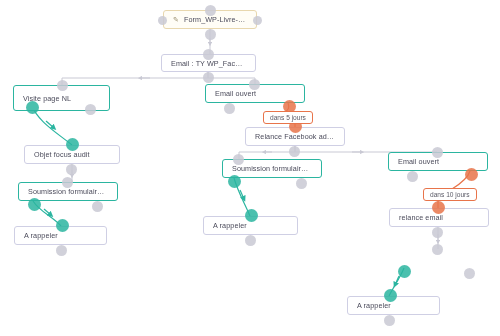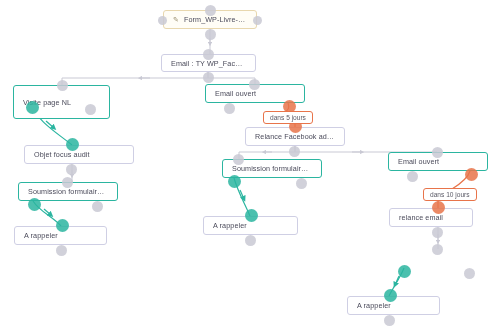--- a/index.html
+++ b/index.html
@@ -190,34 +190,34 @@
   <div class="node" style="left:161px; top:54px; width:95px; height:18px;">
     <span class="node-label">Email : TY WP_Facebook_...</span>
   </div>
   <div class="port top" style="left:203px; top:54px;">
       <i></i>
     </div>
   <div class="port bottom" style="left:203px; top:72px;">
       <i></i>
     </div>
 
-  <div class="node teal" style="left:13px; top:85px; width:97px; height:34px;">
+  <div class="node teal" style="left:13px; top:85px; width:97px; height:26px;">
     <span class="node-label">Visite page NL</span>
   </div>
   <div class="port top" style="left:57px; top:85px;">
       <i></i>
     </div>
   <div class="port bottom-teal" style="left:26px; top:104px;">
       <i style="width:13px;height:13px;margin-top:-3px;"></i>
     </div>
   <div class="port bottom" style="left:85px; top:104px;">
       <i></i>
     </div>
 
-  <div class="node" style="left:24px; top:145px; width:110px; height:19px;">
+  <div class="node" style="left:24px; top:145px; width:96px; height:19px;">
     <span class="node-label">Objet focus audit</span>
   </div>
   <div class="port top-teal" style="left:66px; top:145px;">
       <i style="width:13px;height:13px;margin-top:-7px;"></i>
     </div>
   <div class="port bottom" style="left:66px; top:164px;">
       <i></i>
     </div>
 
   <div class="node teal" style="left:18px; top:182px; width:100px; height:19px;">
@@ -295,21 +295,21 @@
   <div class="port top" style="left:432px; top:152px;">
       <i></i>
     </div>
   <div class="port bottom" style="left:407px; top:171px;">
       <i></i>
     </div>
   <div class="port bottom-orange" style="left:465px; top:171px;">
       <i style="width:13px;height:13px;margin-top:-3px;"></i>
     </div>
 
-  <div class="node" style="left:389px; top:208px; width:84px; height:19px;">
+  <div class="node" style="left:389px; top:208px; width:100px; height:19px;">
     <span class="node-label">relance email</span>
   </div>
   <div class="port top-orange" style="left:432px; top:208px;">
       <i style="width:13px;height:13px;margin-top:-7px;"></i>
     </div>
   <div class="port bottom" style="left:432px; top:227px;">
       <i></i>
     </div>
 
   <div class="port top" style="left:432px; top:249px;">

